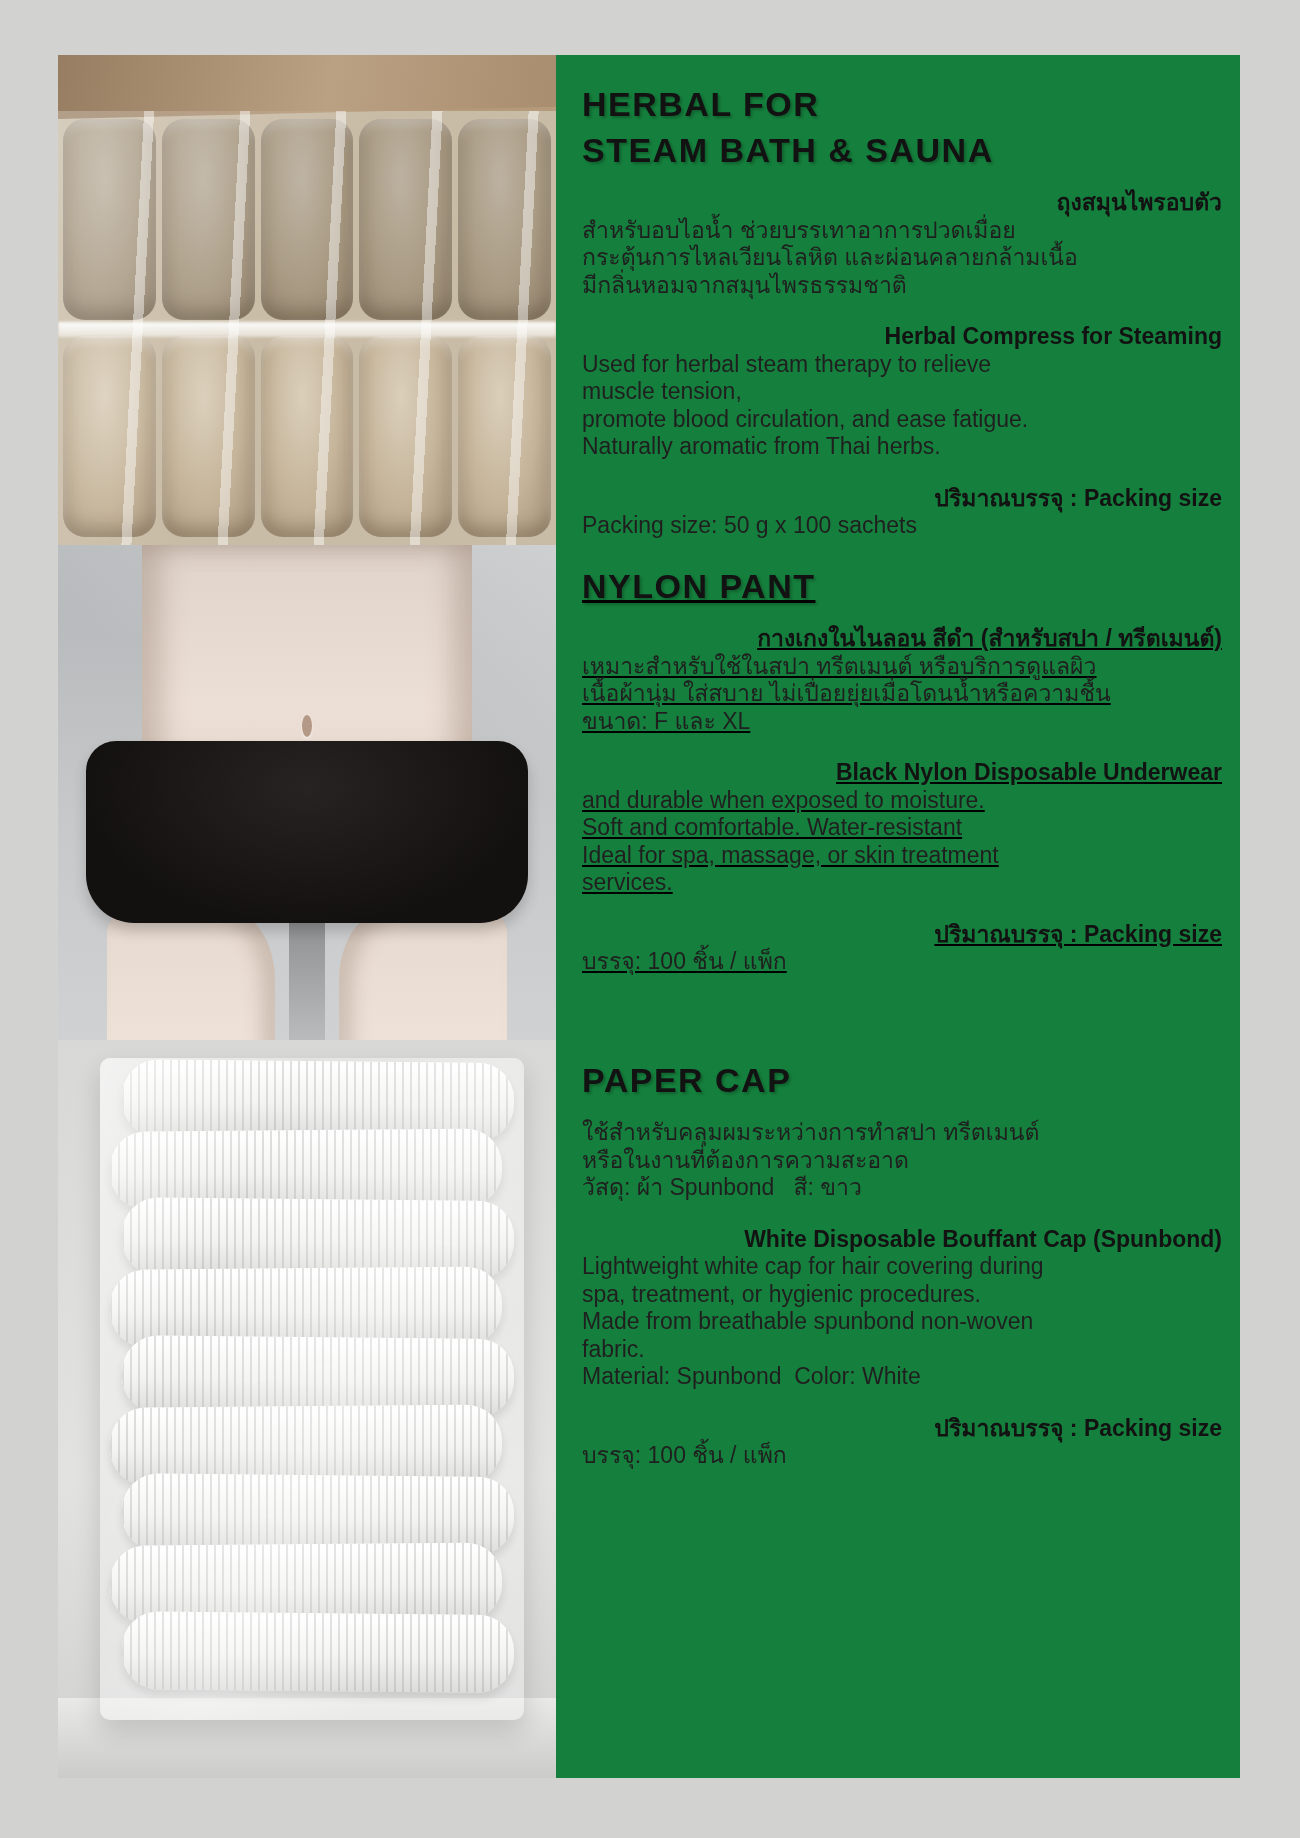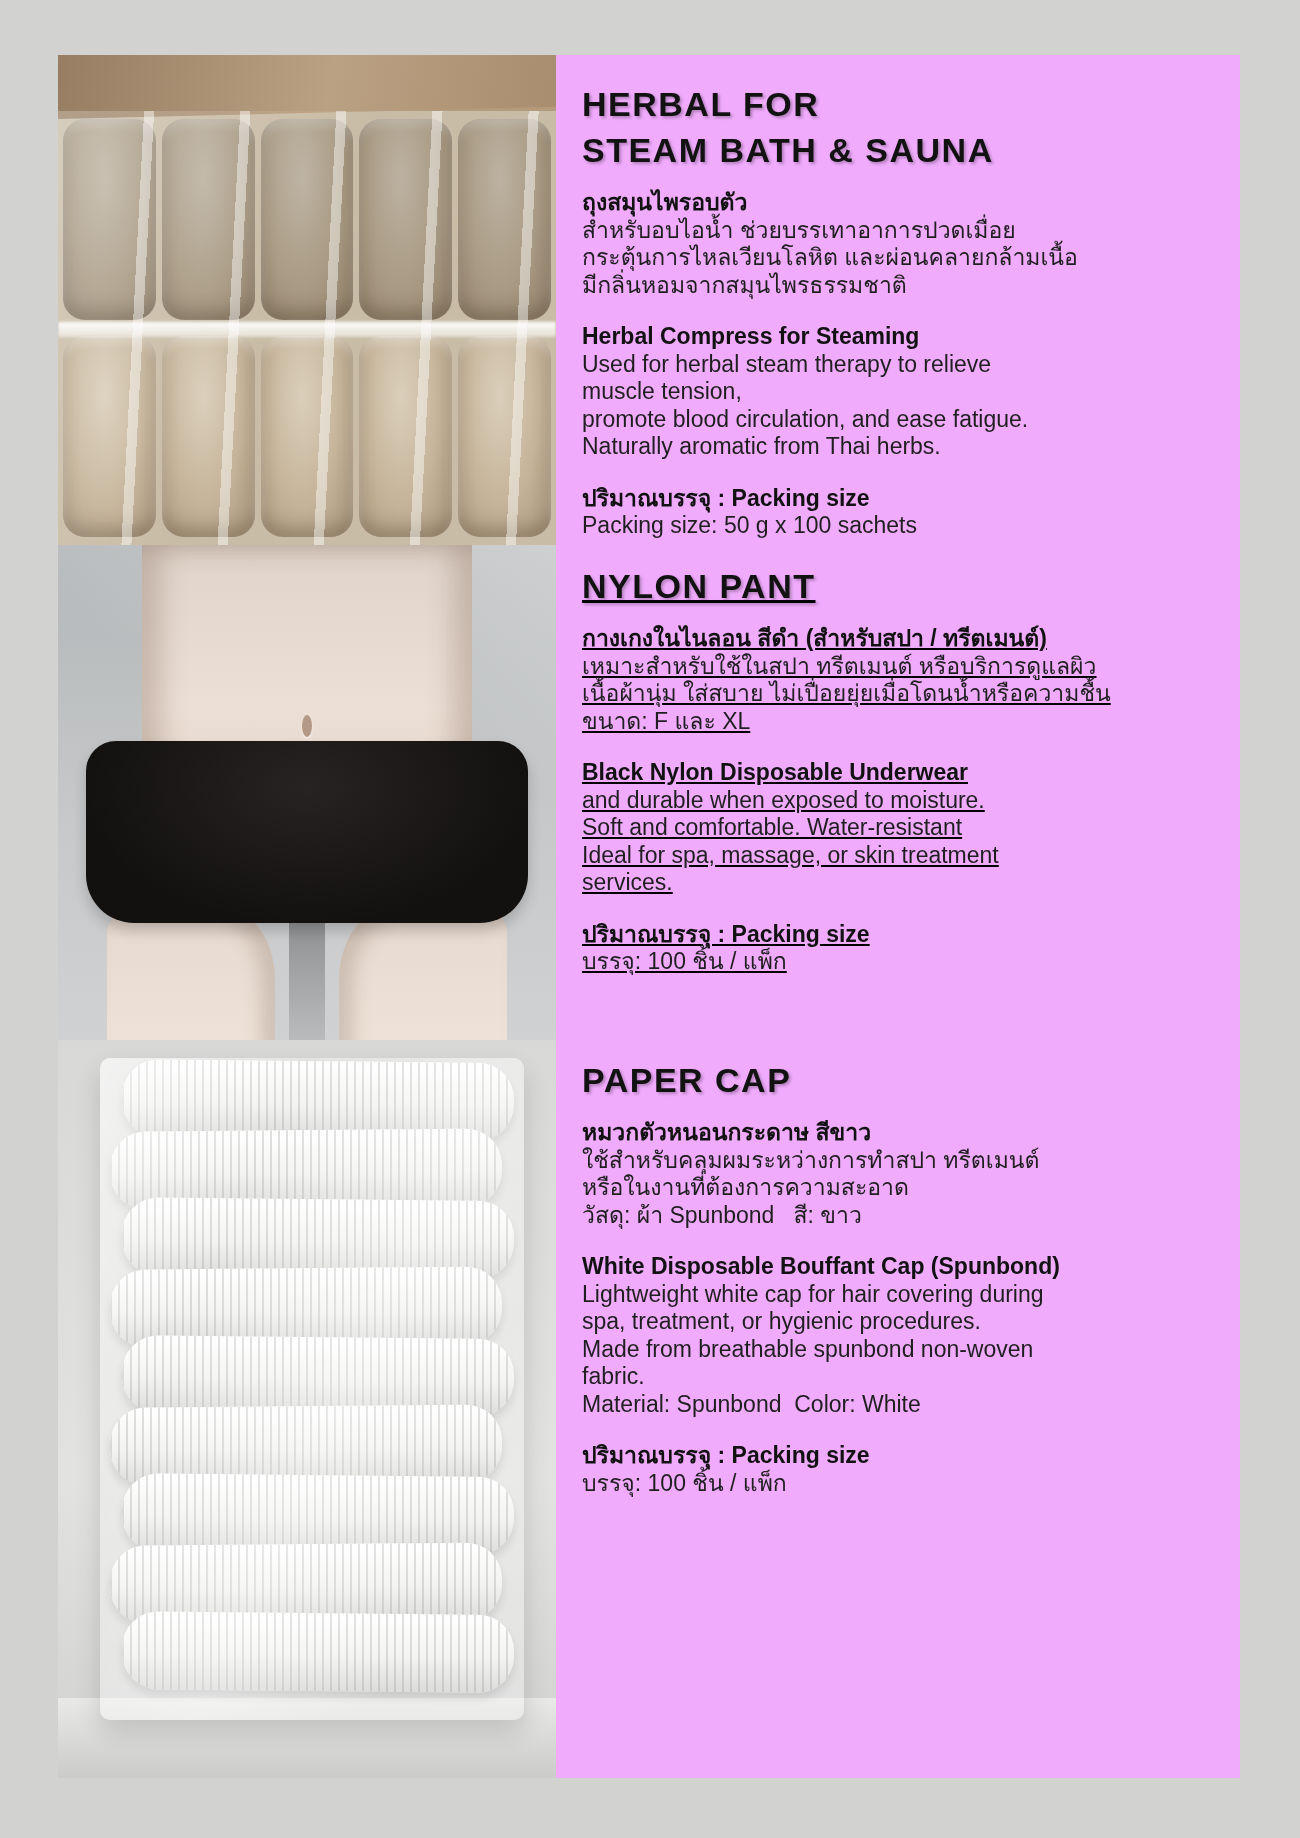--- a/index.html
+++ b/index.html
@@ -3,34 +3,34 @@
 <meta charset="utf-8">
 <style>
   * { margin:0; padding:0; box-sizing:border-box; }
   html,body { width:1300px; }
   body { font-family:"Liberation Sans","DejaVu Sans",sans-serif; }
 
   .page { position:relative; width:1300px; height:1838px; background:#d2d2d1; overflow:hidden; }
 
   
   .img-col { position:absolute; left:58px; top:55px; width:498px; height:1723px; }
-  .text-panel { position:absolute; left:556px; top:55px; width:684px; height:1723px; background:#f0abfc; }
+  .text-panel { position:absolute; left:556px; top:55px; width:684px; height:1723px; background:#15803d; }
 
   .photo { position:relative; width:100%; overflow:hidden; }
 
   .section { position:absolute; left:26px; right:18px; }
   .sec-1 { top:26px; }
   .sec-2 { top:508px;text-decoration:underline; }
   .sec-3 { top:1002px; }
 
   .title { font-weight:800; font-size:34px; line-height:46px; letter-spacing:1.5px;
            color:#121212; text-shadow:2px 2px 3px rgba(0,0,0,.25); margin-bottom:16px; white-space:pre; }
   .para  { margin-bottom:24px; }
   .line  { font-size:23px; line-height:27.5px; color:#1f1f1f; white-space:pre; }
-  .bold  { font-weight:700; color:#121212; }
+  .bold  { font-weight:700; color:#121212;text-align:right; }
 
   
   .img-herbal { height:490px; background:#b59a7b; }
   .box-top { position:absolute; top:-8px; left:0; right:0; height:72px;
              background:linear-gradient(100deg,#977d61,#bba183 55%,#a88d6e);
              transform:skewY(-1.4deg); transform-origin:left; }
   .sachets { position:absolute; left:0; right:0; top:56px; bottom:0; background:#c9bca6; }
   .sachet-row { display:flex; height:50%; padding:5px 2px; }
   .sachet { flex:1; margin:3px; border-radius:22px;
             background:radial-gradient(ellipse at 45% 30%, #dbcfbb 0%, #c4b398 55%, #a6937a 100%);
@@ -184,21 +184,20 @@
       </div>
       <div class="para">
         <div class="line bold">ปริมาณบรรจุ : Packing size</div>
         <div class="line">บรรจุ: 100 ชิ้น / แพ็ก</div>
       </div>
     </div>
 
     <div class="section sec-3">
       <div class="title"><span>PAPER CAP</span></div>
       <div class="para">
-        <div class="line bold">หมวกตัวหนอนกระดาษ สีขาว</div>
         <div class="line">ใช้สำหรับคลุมผมระหว่างการทำสปา ทรีตเมนต์</div>
         <div class="line">หรือในงานที่ต้องการความสะอาด</div>
         <div class="line">วัสดุ: ผ้า Spunbond   สี: ขาว</div>
       </div>
       <div class="para">
         <div class="line bold">White Disposable Bouffant Cap (Spunbond)</div>
         <div class="line">Lightweight white cap for hair covering during</div>
         <div class="line">spa, treatment, or hygienic procedures.</div>
         <div class="line">Made from breathable spunbond non-woven</div>
         <div class="line">fabric.</div>

